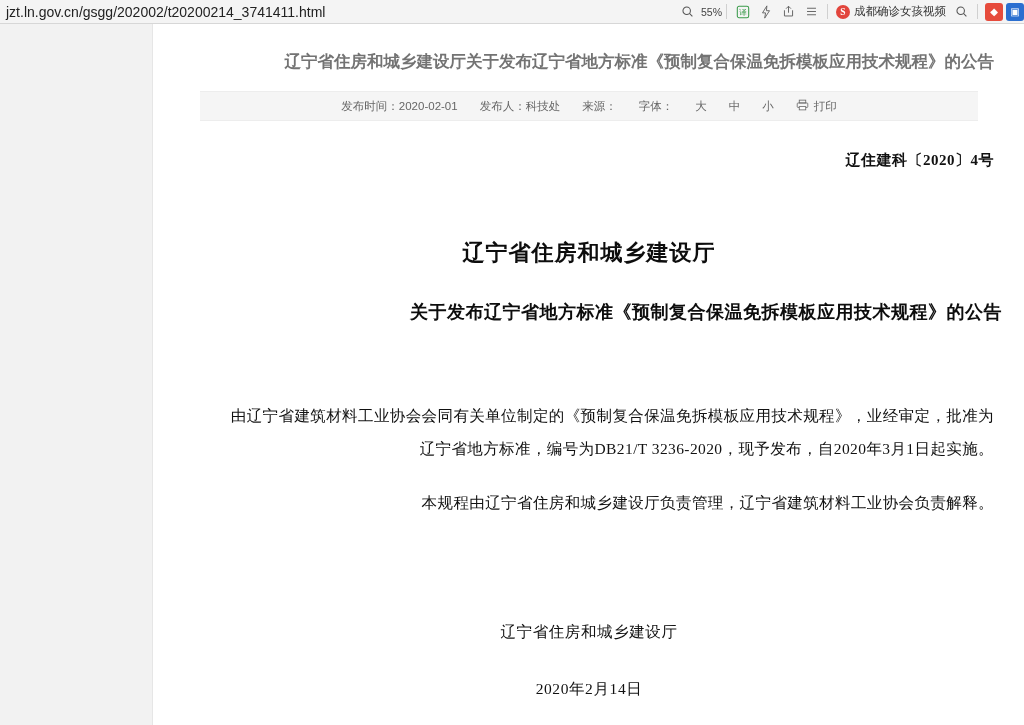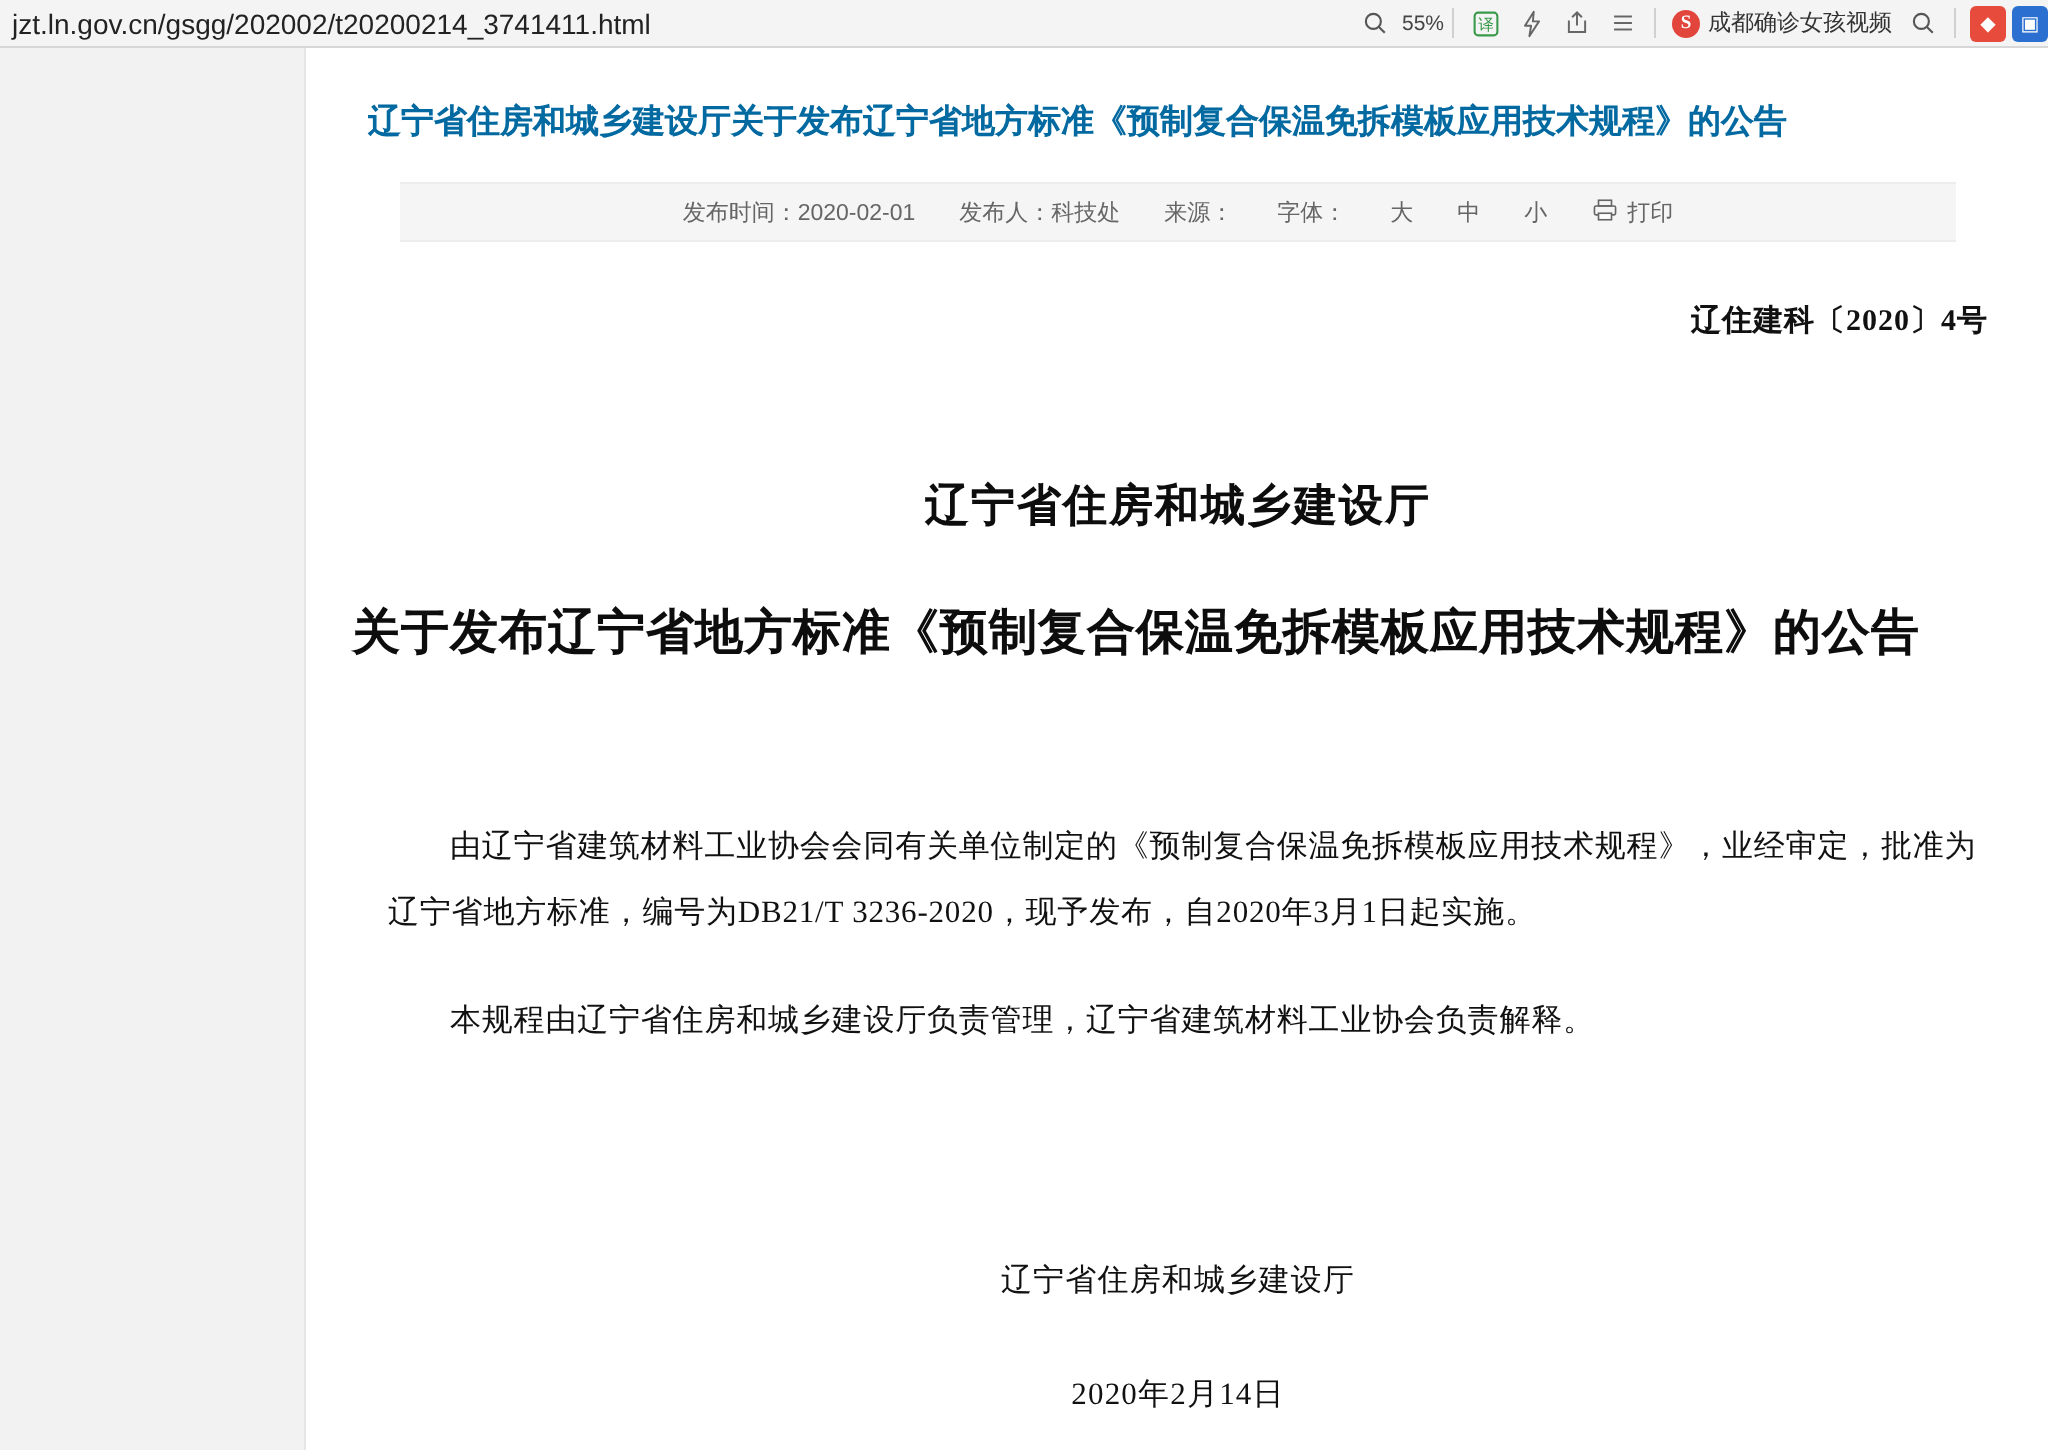--- a/index.html
+++ b/index.html
@@ -125,24 +125,24 @@
     left: 154px;
     top: 0;
     right: 0;
     bottom: 0;
     background: #fff;
   }
 
   .doc-title {
     margin: 0;
     padding: 26px 30px 18px 30px;
-    text-align: left;
+    text-align: right;
     font-size: 16.5px;
     font-weight: bold;
-    color: #0369a1;
+    color: #737373;
     font-family: "Liberation Sans", sans-serif;
     line-height: 1.4;
   }
 
   .meta-bar {
     background: #f5f5f5;
     border-top: 1px solid #ededed;
     border-bottom: 1px solid #ededed;
     height: 28px;
     display: flex;
@@ -170,41 +170,42 @@
   .headline {
     text-align: center;
     font-size: 22px;
     font-weight: bold;
     color: #0d0d0d;
     font-family: "Liberation Sans", sans-serif;
     margin-top: 68px;
     letter-spacing: 1px;
   }
   .headline2 {
-    text-align: left;
-    font-size: 24px;
+    text-align: right;
+    font-size: 18px;
     font-weight: bold;
     color: #0d0d0d;
     font-family: "Liberation Sans", sans-serif;
     margin-top: 32px;
     letter-spacing: 0.5px;
     padding: 0 22px;
   }
 
   .body-wrap {
     padding: 0 30px 0 40px;
     margin-top: 76px;
     font-family: "Liberation Serif", serif;
   }
   .para {
     font-size: 15.5px;
     color: #111;
     line-height: 2.1;
     text-indent: 2em;
     letter-spacing: 0.4px;
+    text-align: right;
   }
   .para.second { margin-top: 22px; }
 
   .sign {
     text-align: center;
     font-family: "Liberation Serif", serif;
     font-size: 15.5px;
     color: #111;
     letter-spacing: 0.6px;
   }

